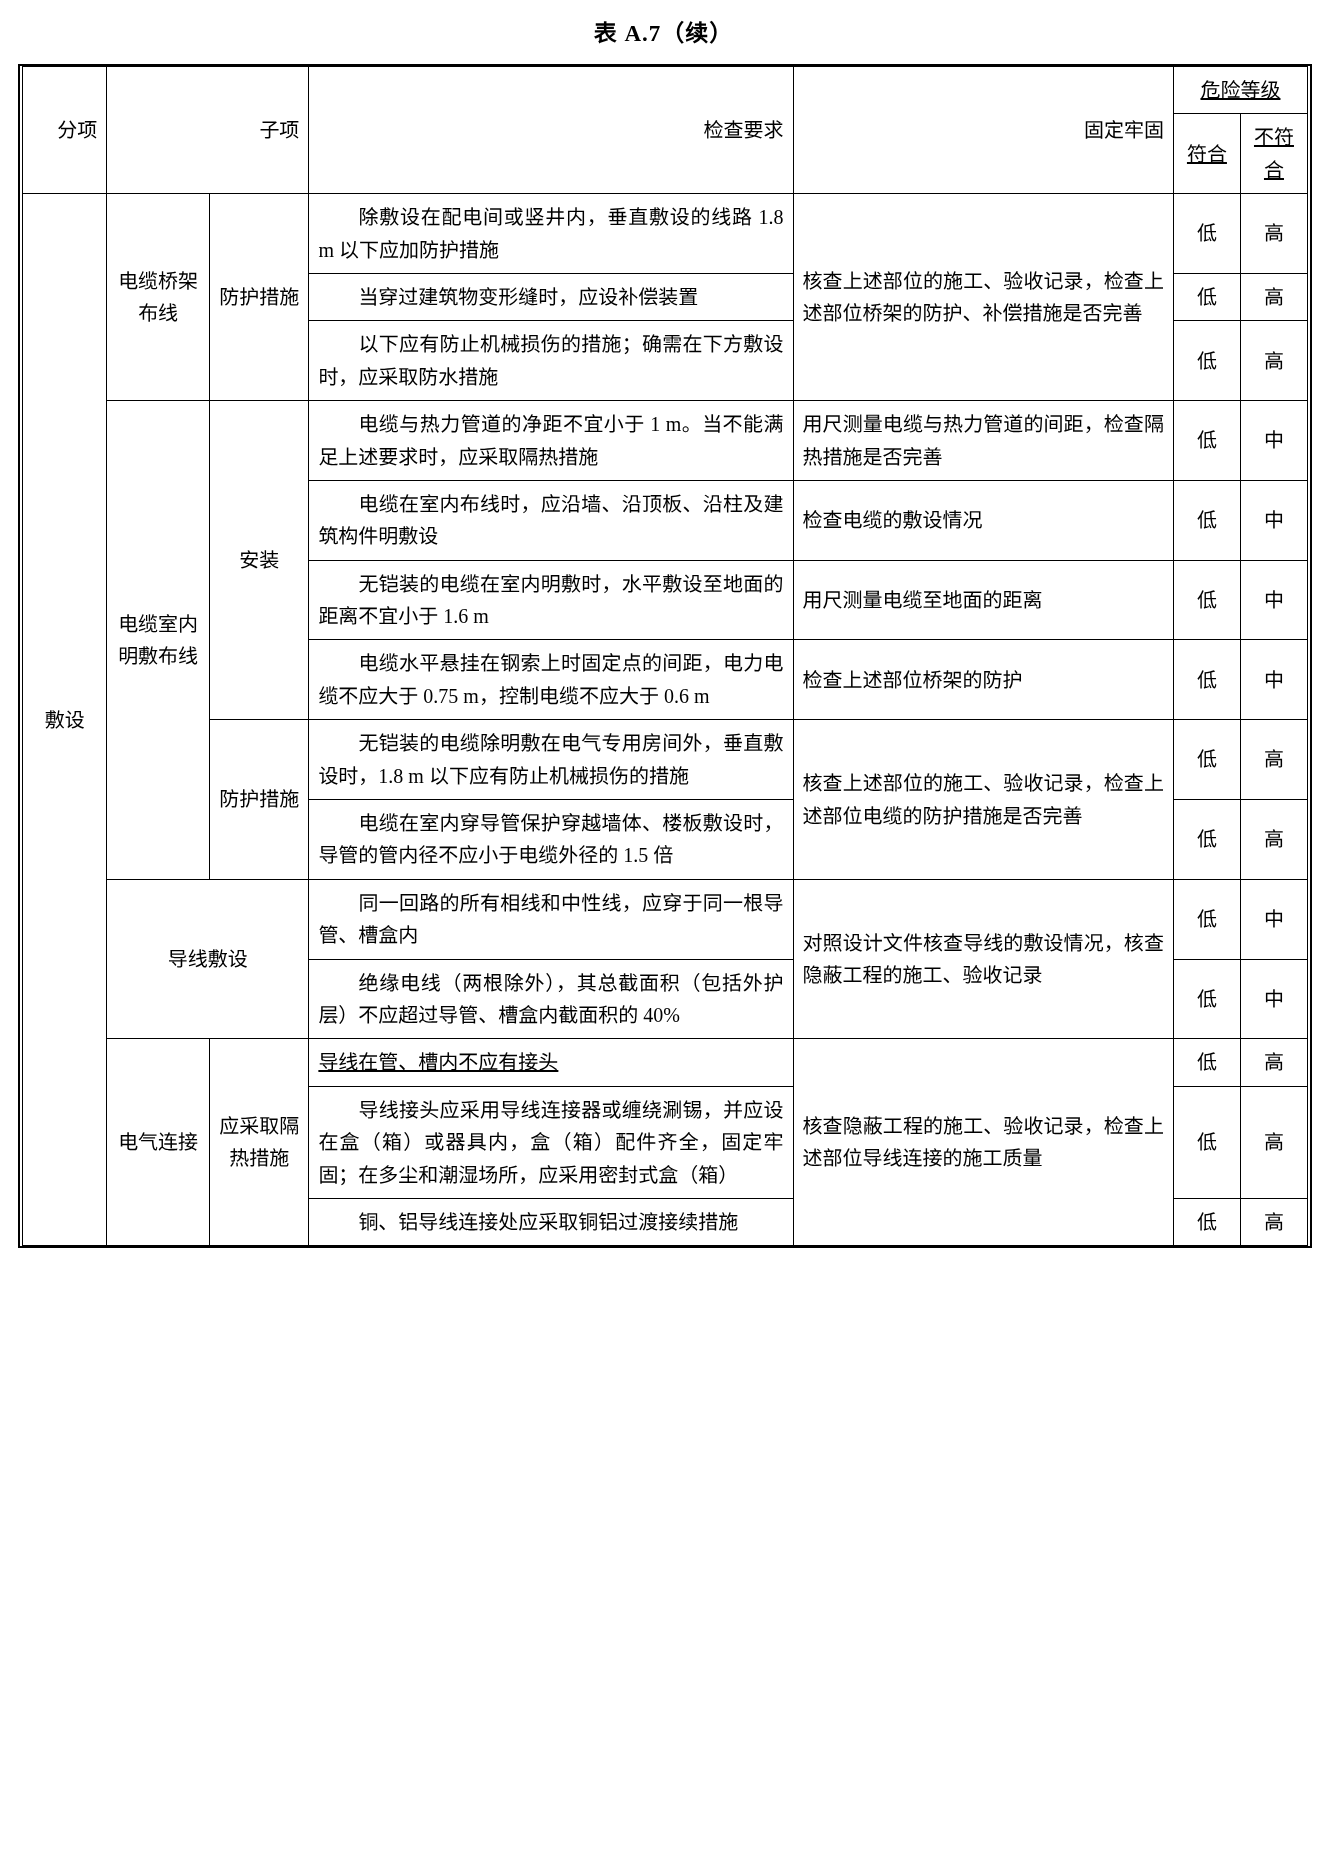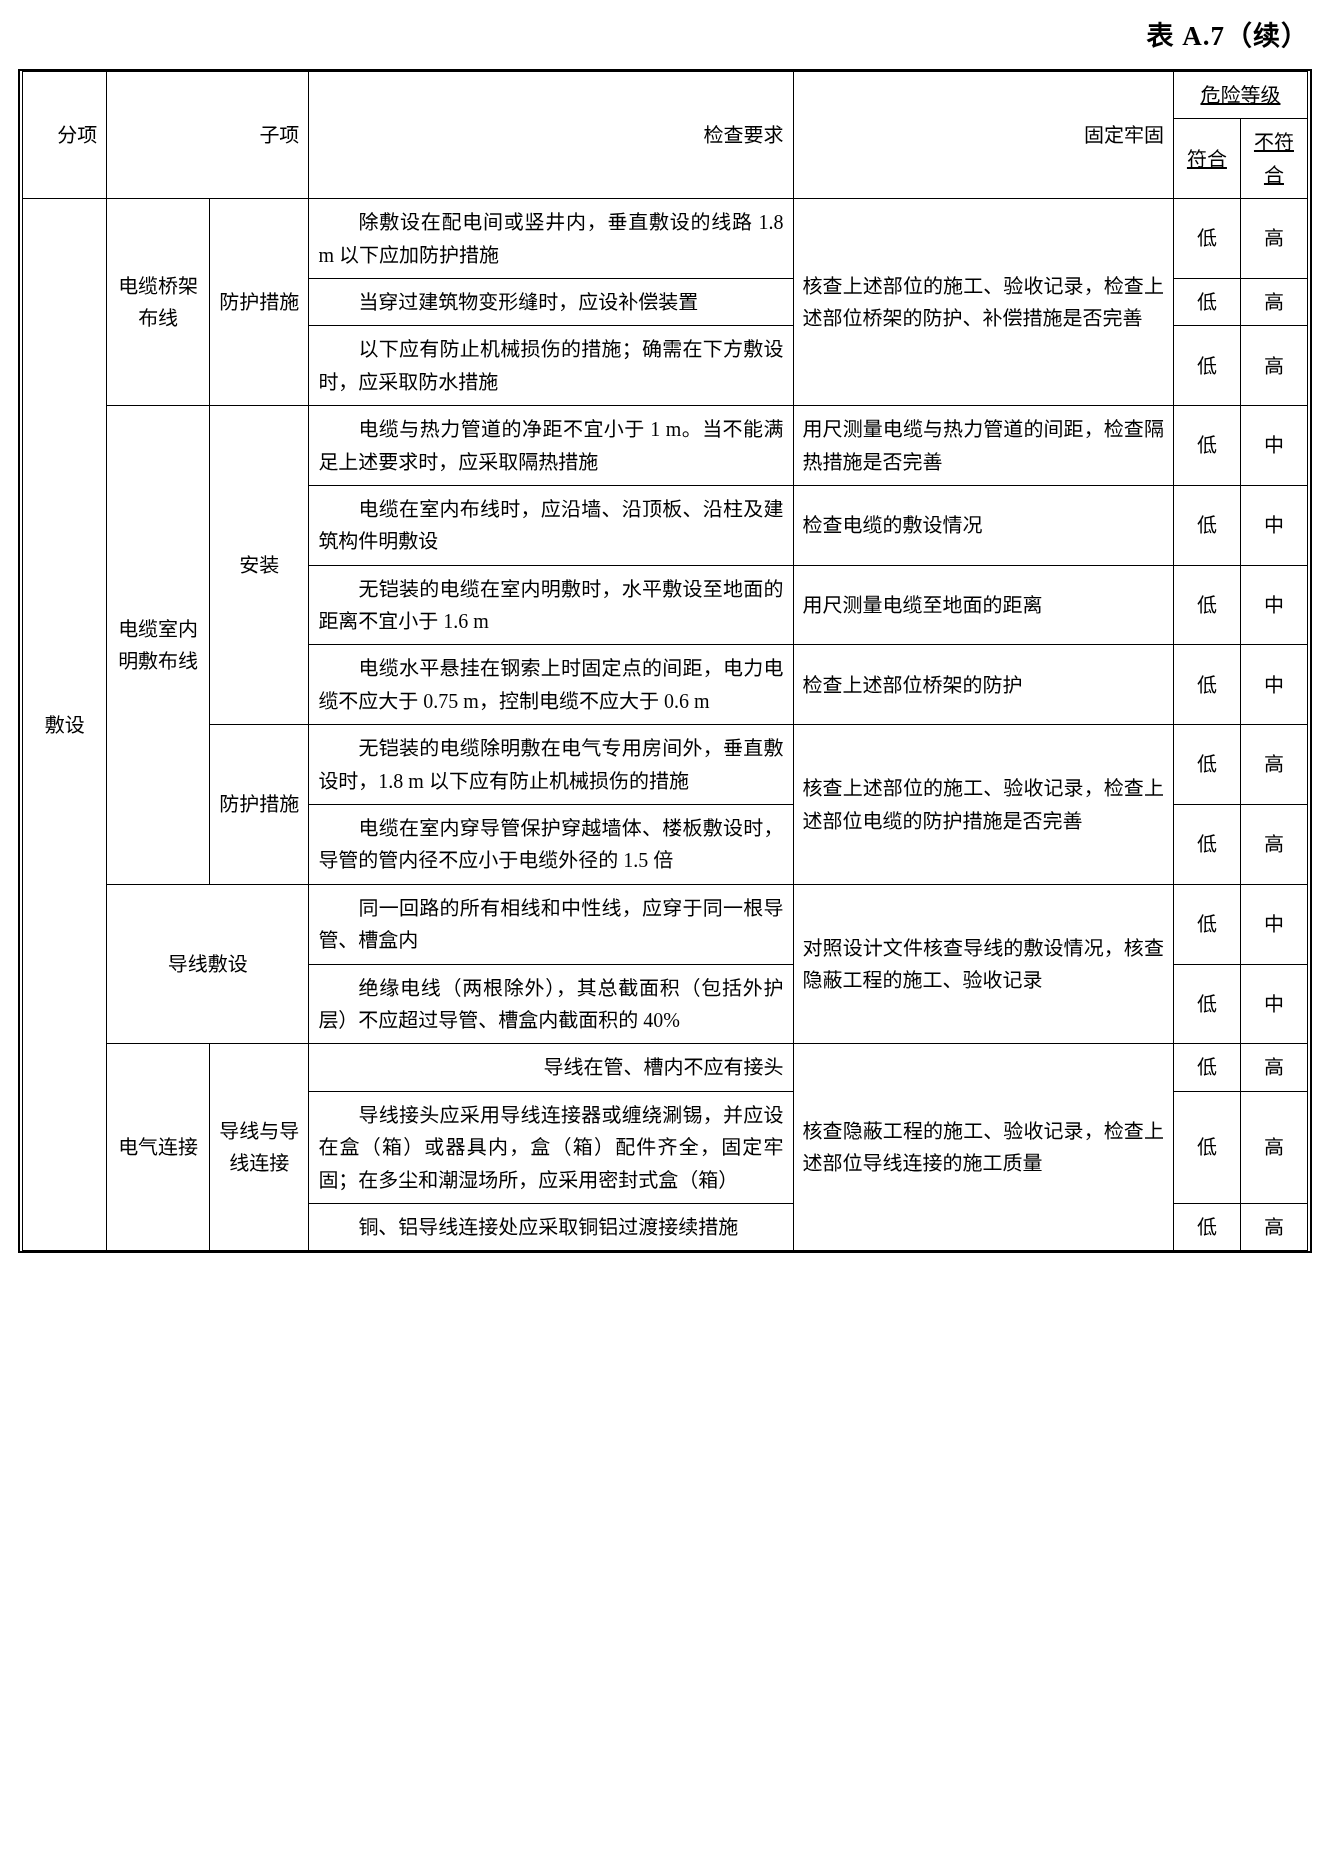--- a/index.html
+++ b/index.html
@@ -14,22 +14,22 @@
     color: #000000;
   }
   .page {
     position: relative;
     width: 1327px;
     height: 1850px;
     box-sizing: border-box;
     padding: 0 18px;
   }
   .doc-title {
-    text-align: right;
-    font-size: 27px;
+    text-align: center;
+    font-size: 23px;
     font-weight: bold;
     letter-spacing: 1px;
     margin: 14px 0 16px 0;
     font-family: "Liberation Serif", "DejaVu Serif", serif;
   }
   table.main {
     border-collapse: collapse;
     table-layout: fixed;
     width: 1290px;
     margin: 0 auto;
@@ -75,22 +75,23 @@
   .vert-label {
     text-align: center;
     line-height: 1.5;
     font-size: 20px;
   }
   .lvl {
     text-align: center;
     font-size: 20px;
   }
   .nowrap-center {
-    text-align: right;
+    text-align: left;
     text-indent: 0;
+    text-decoration: underline;
   }
   
   .frame-wrap {
     border: 2px solid #000;
     width: 1290px;
     margin: 0 auto;
   }
   .frame-wrap table.main {
     width: 1286px;
   }
@@ -199,21 +200,21 @@
         <td class="lvl">中</td>
       </tr>
       <tr>
         <td class="cell-justify">绝缘电线（两根除外），其总截面积（包括外护层）不应超过导管、槽盒内截面积的 40%</td>
         <td class="lvl">低</td>
         <td class="lvl">中</td>
       </tr>
 
       <tr>
         <td class="vert-label" rowspan="3">电气连接</td>
-        <td class="vert-label" rowspan="3">导线与导线连接</td>
+        <td class="vert-label" rowspan="3">应采取隔热措施</td>
         <td class="nowrap-center">导线在管、槽内不应有接头</td>
         <td class="cell-method" rowspan="3">核查隐蔽工程的施工、验收记录，检查上述部位导线连接的施工质量</td>
         <td class="lvl">低</td>
         <td class="lvl">高</td>
       </tr>
       <tr>
         <td class="cell-justify">导线接头应采用导线连接器或缠绕涮锡，并应设在盒（箱）或器具内，盒（箱）配件齐全，固定牢固；在多尘和潮湿场所，应采用密封式盒（箱）</td>
         <td class="lvl">低</td>
         <td class="lvl">高</td>
       </tr>

